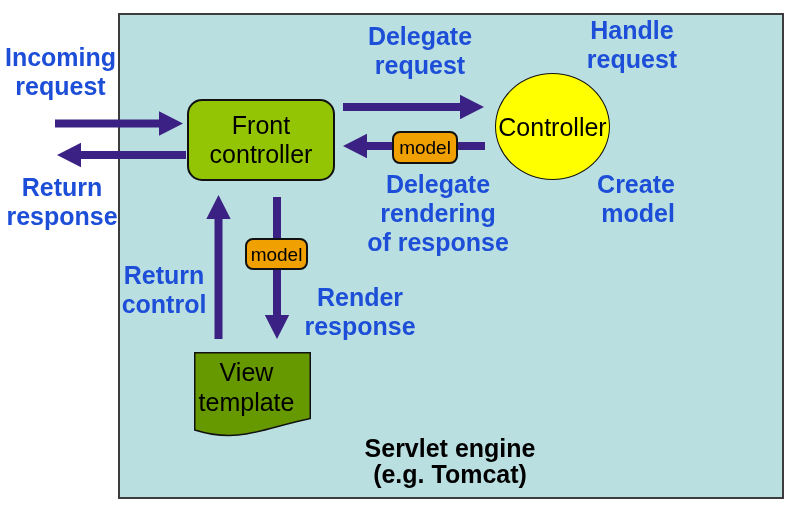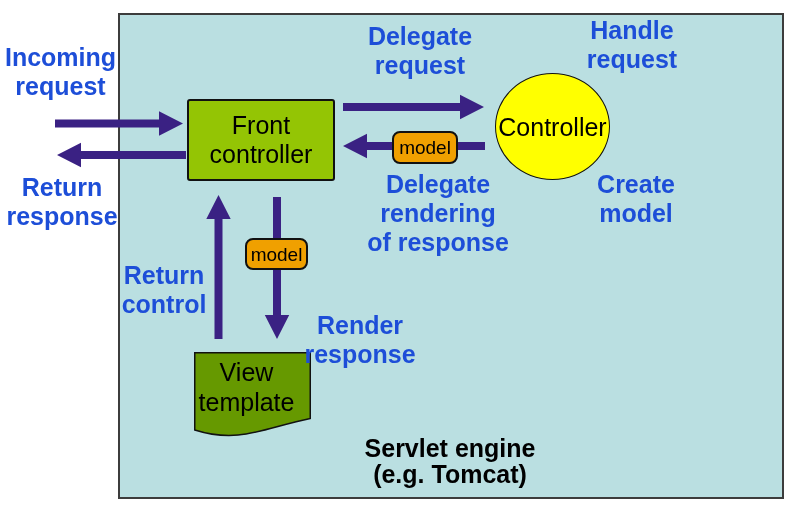--- a/index.html
+++ b/index.html
@@ -8,21 +8,21 @@
     font-family:"Liberation Sans","DejaVu Sans",sans-serif;
   }
   #engine-box{
     position:absolute;left:118px;top:13px;width:666px;height:486px;
     box-sizing:border-box;background:#badfe1;border:2px solid #3c3c3c;
   }
   #arrow-layer{position:absolute;left:0;top:0;width:800px;height:513px;}
   .node{position:absolute;box-sizing:border-box;display:flex;align-items:center;justify-content:center;text-align:center;color:#000;}
   #front-controller{
     left:187px;top:99px;width:148px;height:82px;
-    background:#94c504;border:2px solid #111;border-radius:3px;
+    background:#94c504;border:2px solid #111;border-radius:15px;
     font-size:25px;line-height:29px;white-space:pre-line;
   }
   #controller-circle{
     left:495px;top:73px;width:115px;height:107px;
     background:#ffff00;border:1.5px solid #111;border-radius:50%;
     font-size:25px;line-height:26px;
   }
   .model-node{
     background:#f0a000;border:2px solid #111;border-radius:8px;
     font-size:19px;line-height:19px;
@@ -86,23 +86,23 @@
 request</div>
   <div class="lbl" style="left:62px;top:173px;">Return
 response</div>
   <div class="lbl" style="left:420px;top:22px;">Delegate
 request</div>
   <div class="lbl" style="left:624px;top:16px;margin-left:8px;">Handle
 request</div>
   <div class="lbl" style="left:438px;top:170px;">Delegate
 rendering
 of response</div>
-  <div class="lbl" style="left:636px;top:170px;">Create
+  <div class="lbl" style="left:636px;top:170px;text-align:right;">Create
 model</div>
   <div class="lbl" style="left:164px;top:261px;">Return
 control</div>
-  <div class="lbl" style="left:360px;top:283px;margin-top:28px;">Render
+  <div class="lbl" style="left:360px;top:283px;">Render
 response</div>
 
   <div class="black-lbl" style="left:450px;top:435px;font-weight:bold;">Servlet engine
 (e.g. Tomcat)</div>
 
 </div>
 
 </body></html>

